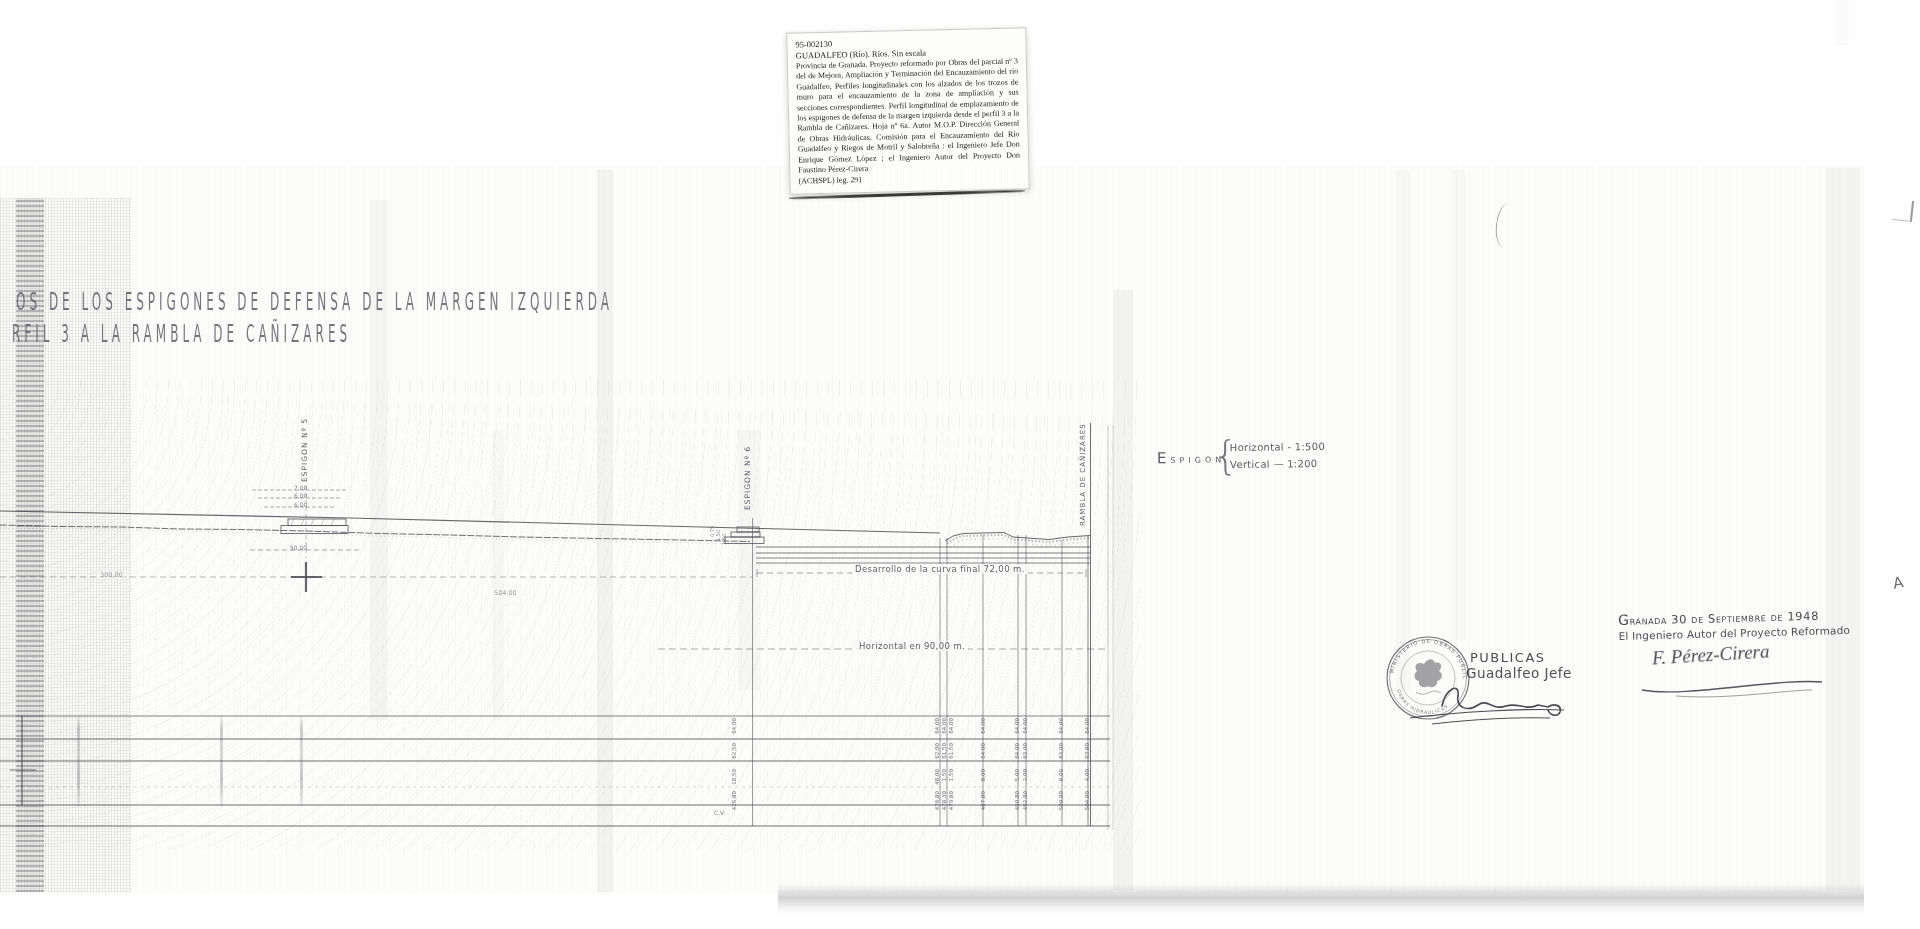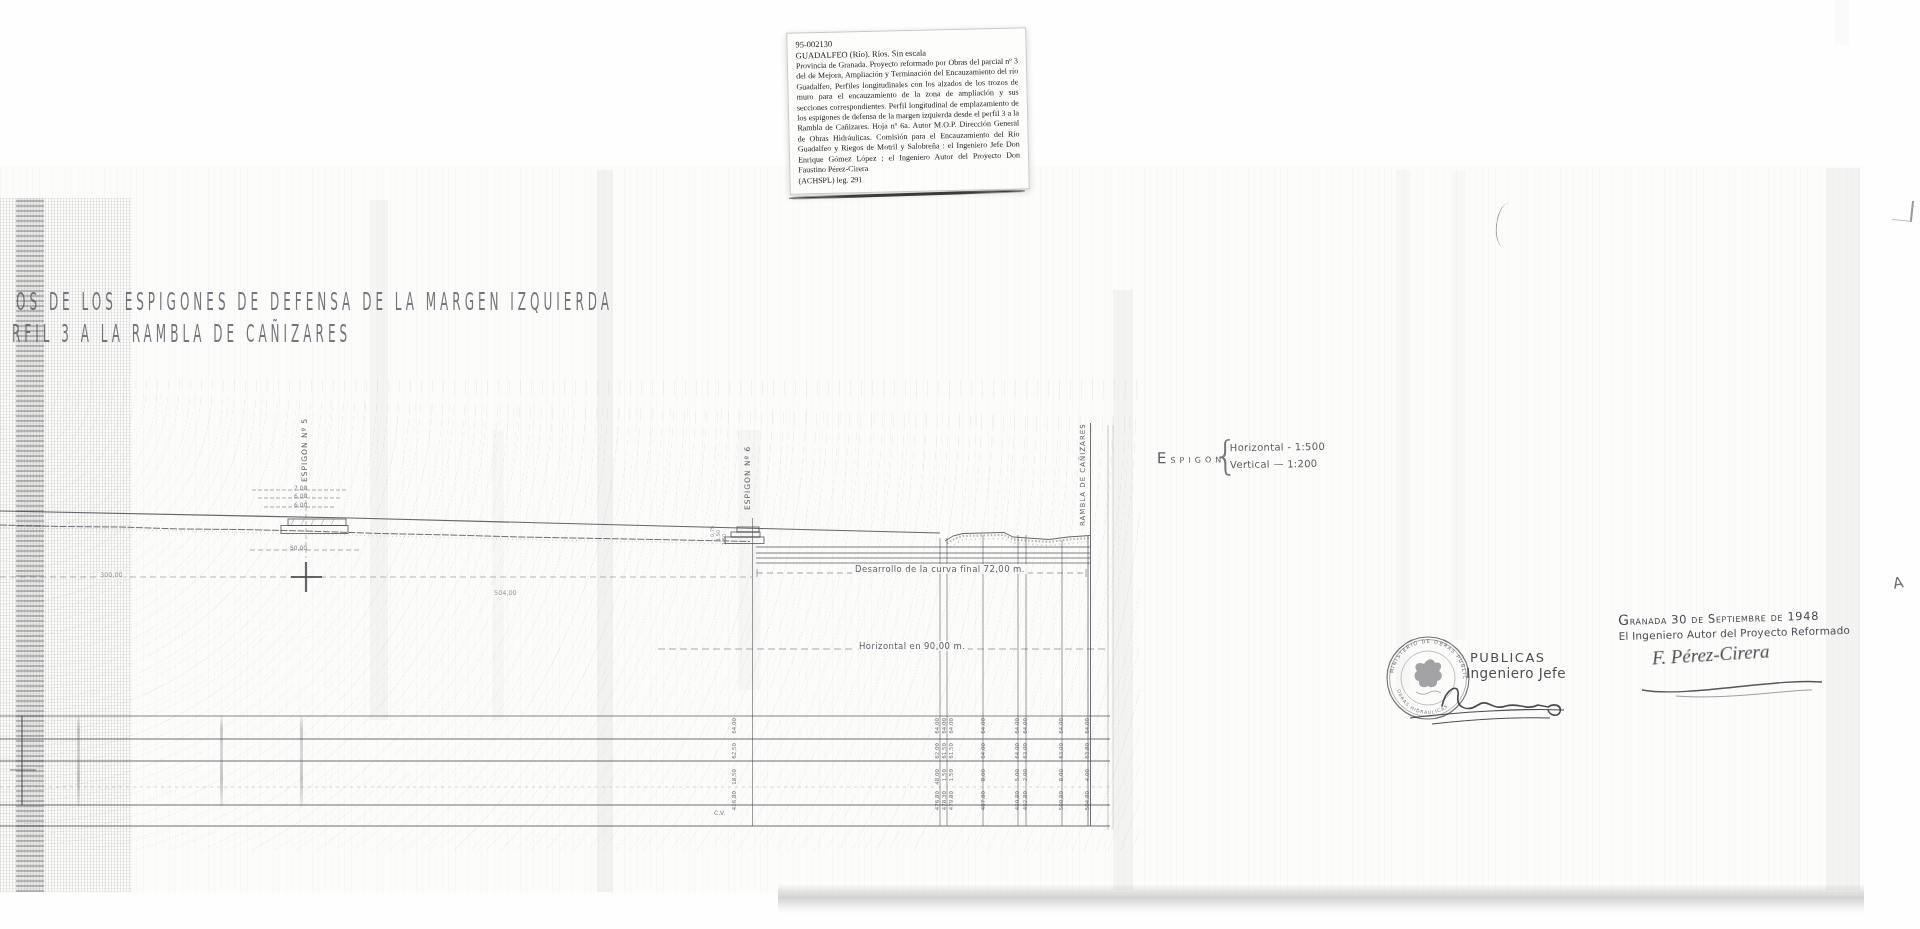--- a/index.html
+++ b/index.html
@@ -278,21 +278,21 @@
       <textPath href="#rimTop" startOffset="4%">MINISTERIO DE OBRAS PUBLICAS</textPath>
     </text>
     <text font-size="4.5" letter-spacing="1" fill="#3c3c44" opacity=".7" font-family="DejaVu Sans, sans-serif">
       <textPath href="#rimBot" startOffset="8%">OBRAS HIDRAULICAS</textPath>
     </text>
     <path d="M42,32 c4,-6 9,-6 11,-1 c6,-2 8,4 4,8 c5,3 3,9 -2,10 c1,5 -5,8 -9,5 c-5,3 -10,0 -9,-5 c-5,-1 -6,-7 -2,-10 c-4,-5 0,-10 7,-7 z" fill="#4a4a52" opacity=".5"></path>
     <path d="M34,60 q6,4 12,1 q7,-4 13,0" fill="none" stroke="#3c3c44" stroke-width=".8" opacity=".5"></path>
   </svg>
 
   <div class="abs examinado">PUBLICAS</div>
-  <div class="abs ing-jefe">Ingeniero Jefe</div>
+  <div class="abs ing-jefe">Guadalfeo Jefe</div>
 
   <svg class="abs" style="left:1406px;top:676px;" width="170" height="52" viewBox="0 0 170 52">
     <g stroke="#2c2c35" fill="none" opacity=".85">
       <path d="M36,30 c4,-18 18,-24 16,-10 c-2,12 10,16 20,9 c10,-7 14,6 28,1 c12,-4 20,5 32,-1 l10,2 c6,-4 14,-2 12,5 c-2,5 -10,4 -12,-2" stroke-width="1.6" stroke-linecap="round"></path>
       <path d="M4,42 C50,36 120,32 158,34" stroke-width="1.1"></path>
       <path d="M26,48 C70,43 110,41 144,42" stroke-width="1"></path>
     </g>
   </svg>
 
   <div class="abs granada">

